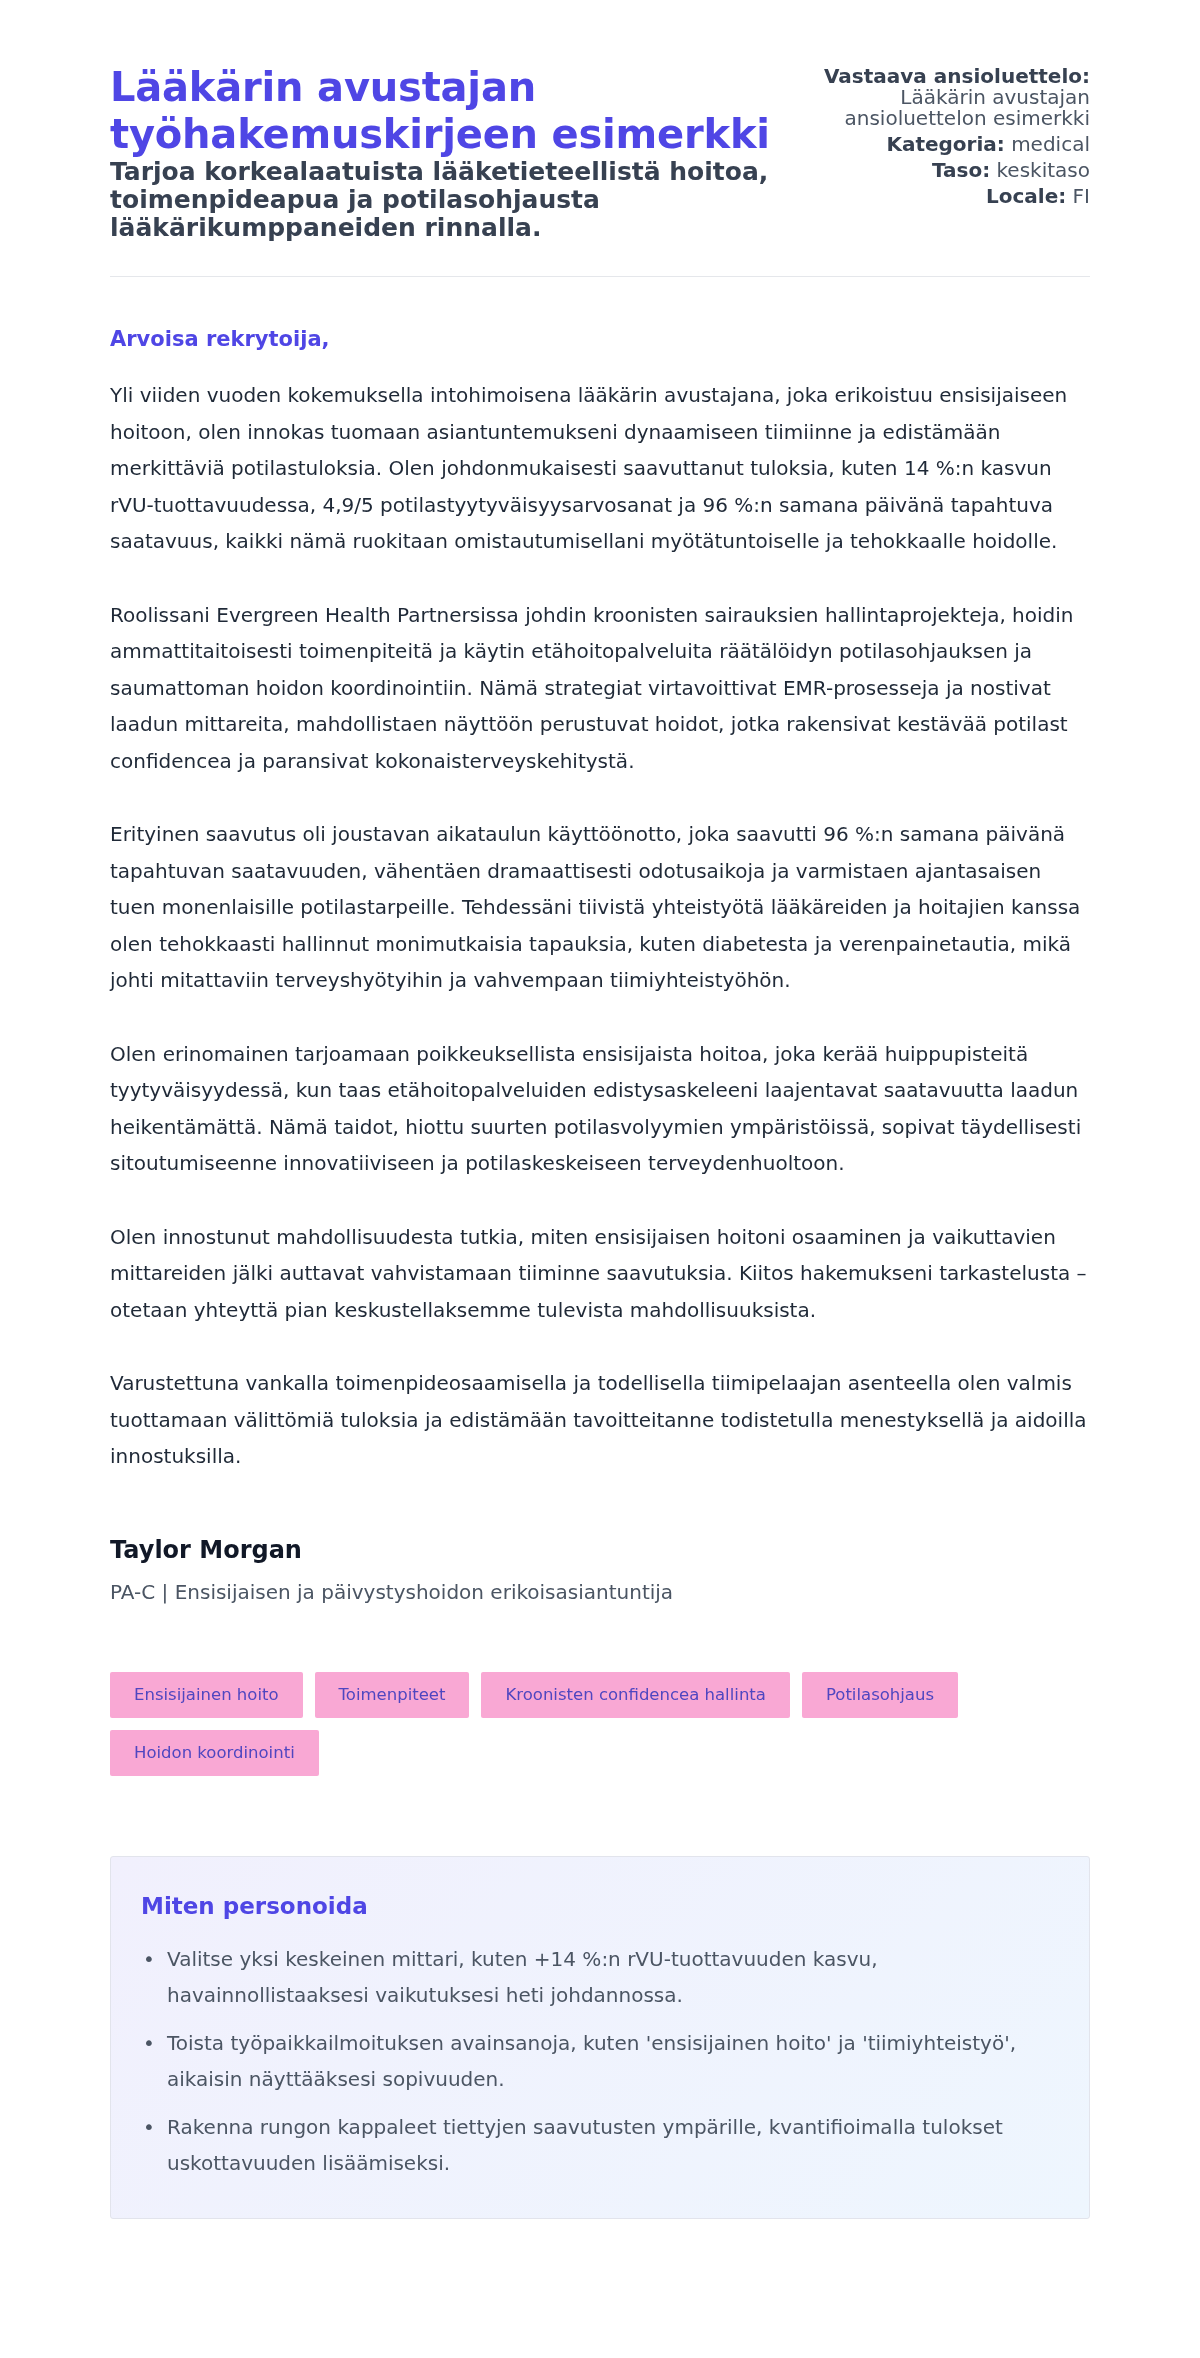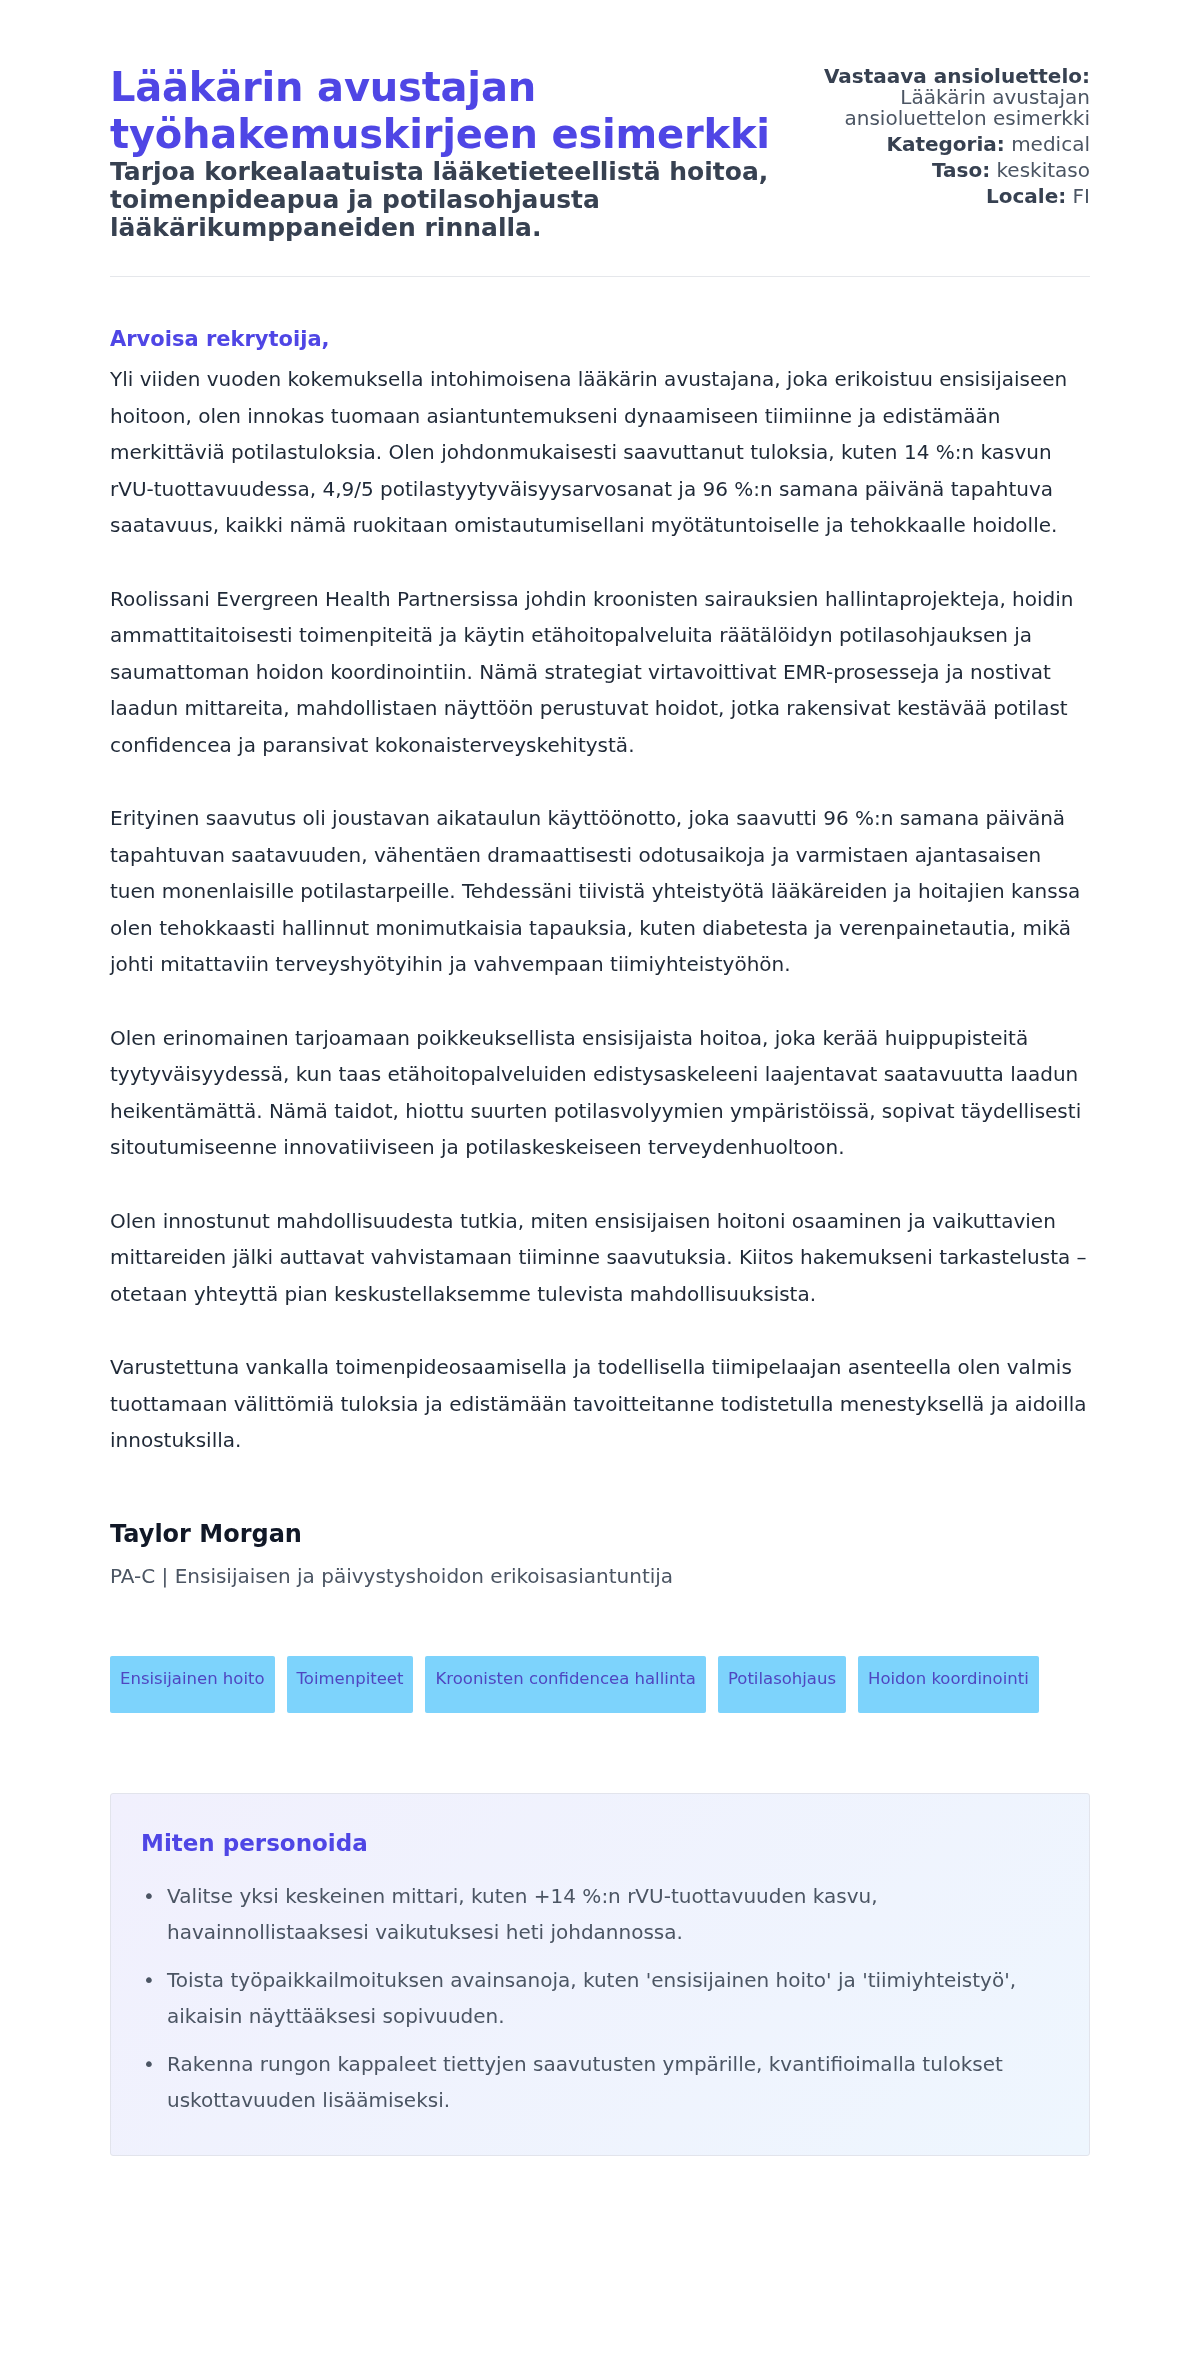--- a/index.html
+++ b/index.html
@@ -47,21 +47,21 @@
     .meta .row.first { margin-bottom: 5px; }
     .meta b { color: #374151; font-weight: bold; }
 
     .salutation {
       margin-top: 48px;
       font-size: 21px;
       font-weight: bold;
       color: #4f46e5;
       line-height: 28px;
     }
-    .body-text { margin-top: 8px; }
+    .body-text { margin-top: 24px; }
     .para {
       font-size: 20px;
       line-height: 36.5px;
       color: #1f2937;
       margin-bottom: 37px;
     }
     .signature { margin-top: 60px; }
     .sig-name {
       font-size: 24px;
       font-weight: bold;
@@ -75,25 +75,25 @@
       line-height: 30px;
     }
     .tags {
       margin-top: 65px;
       display: flex;
       flex-wrap: wrap;
       gap: 12px 12px;
       width: 980px;
     }
     .tag {
-      background: #7dd3fc;
+      background: #f9a8d4;
       color: #4f46c0;
       font-size: 16.5px;
-      padding: 0 10px;
-      height: 57px;
+      padding: 0 24px;
+      height: 46px;
       line-height: 46px;
       border-radius: 2px;
     }
     .tips {
       margin-top: 80px;
       border: 1px solid #e2e4ec;
       border-radius: 3px;
       background: linear-gradient(135deg, #f1f0fd 0%, #eef6fe 100%);
       padding: 34px 30px 36px 30px;
     }

